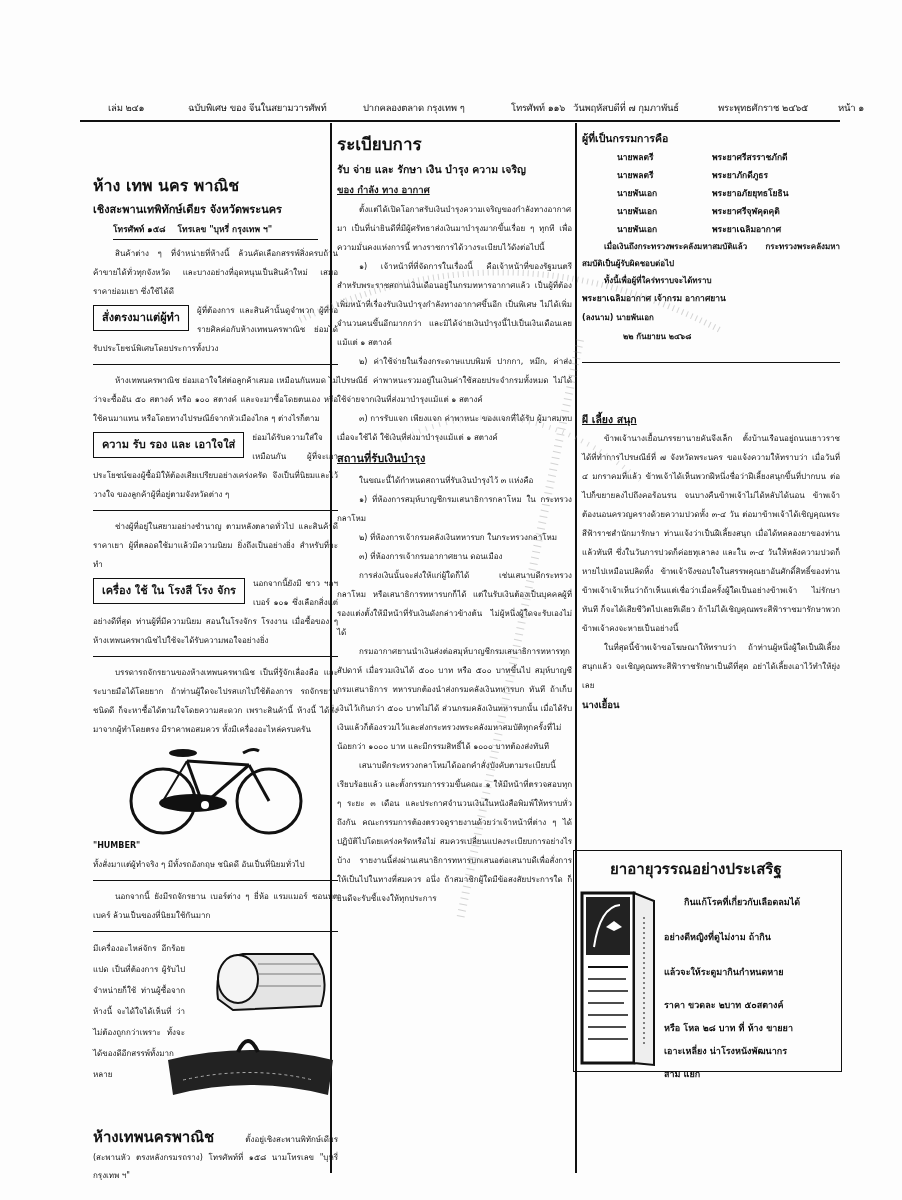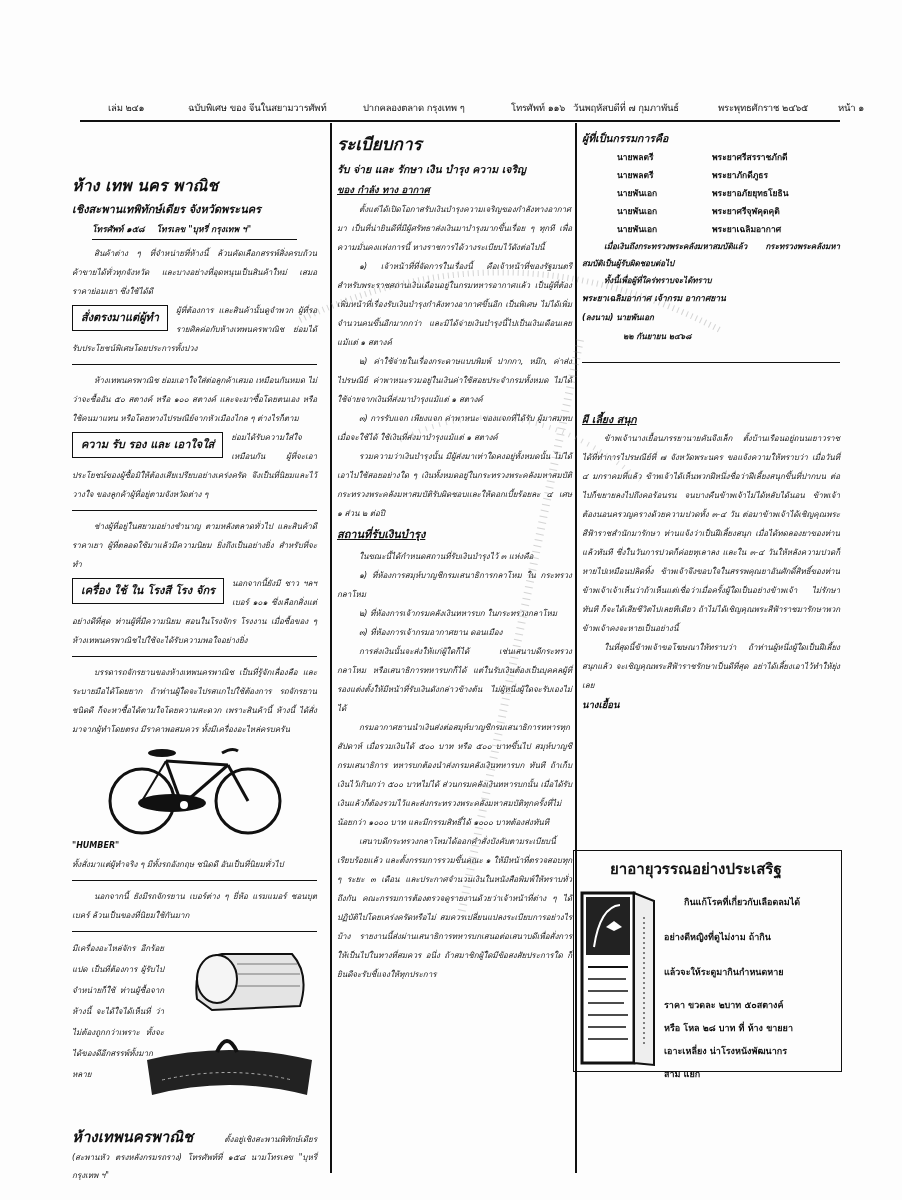--- a/index.html
+++ b/index.html
@@ -5,21 +5,21 @@
   html, body { margin:0; padding:0; background:#ffffff; }
   body { width:902px; height:1200px; position:relative; overflow:hidden;
          font-family:"DejaVu Sans", sans-serif; color:#111; }
   .page { position:absolute; left:0; top:0; width:902px; height:1200px; background:#fdfdfd; }
   .header { position:absolute; left:80px; top:100px; width:760px; height:18px;
             font-size:9.5px; font-weight:normal; white-space:nowrap; letter-spacing:-0.2px;margin-left:28px; }
   .header span { position:absolute; top:0; }
   .header-rule { position:absolute; left:80px; top:120px; width:760px; height:2px; background:#111; }
   .col-rule { position:absolute; top:123px; width:2px; background:#111; }
   .col { position:absolute; top:126px; font-size:8px; line-height:19px; }
-  .col p { margin:0; text-align:justify;font-style:italic; }
+  .col p { margin:0; text-align:justify; }
   .indent { text-indent:22px; }
   .title-big { font-size:17px; font-weight:bold; text-align:center; margin:0; line-height:28px; }
   .title-mid { font-size:12px; font-weight:bold; text-align:center; line-height:22px; }
   .title-sm { font-size:10px; font-weight:bold; text-align:center; line-height:20px; }
   .underline { text-decoration:underline; }
   .hr { border-top:1.5px solid #111; margin:6px 0; }
   .boxed { display:inline-block; border:1.5px solid #111; padding:2px 8px; font-size:11px; font-weight:bold; line-height:20px; }
   .float-box { float:left; margin:4px 8px 4px 0; }
   .committee { display:grid; grid-template-columns:95px 150px; margin-left:35px; font-size:8.5px; font-weight:bold; line-height:18px; }
   .center { text-align:center; }
@@ -43,21 +43,21 @@
     <span style="left:255px">ปากคลองตลาด กรุงเทพ ๆ</span>
     <span style="left:403px">โทรศัพท์ ๑๑๖</span>
     <span style="left:465px">วันพฤหัสบดีที่ ๗ กุมภาพันธ์</span>
     <span style="left:610px">พระพุทธศักราช ๒๔๖๕</span>
     <span style="left:730px">หน้า ๑</span>
   </div>
   <div class="header-rule"></div>
   <div class="col-rule" style="left:330px; height:1050px;"></div>
   <div class="col-rule" style="left:575px; height:1050px;"></div>
 
-  <div class="col" style="left:72px; width:245px;">
+  <div class="col" style="left:93px; width:245px;">
     <div style="height:46px"></div>
     <p class="title-big" style="font-size:16px">ห้าง เทพ นคร พาณิช</p>
     <p class="title-sm" style="font-size:11px">เชิงสะพานเทพิทักษ์เดียร จังหวัดพระนคร</p>
     <p class="center" style="font-size:8.5px; font-weight:bold; border-bottom:1.5px solid #111; margin:0 20px;">
       <span>โทรศัพท์ ๑๕๘</span>&nbsp;&nbsp;&nbsp;
       <span>โทรเลข "บุหรี่ กรุงเทพ ฯ"</span>
     </p>
     <p class="indent" style="margin-top:4px">
       <span>สินค้าต่าง ๆ ที่จำหน่ายที่ห้างนี้ ล้วนคัดเลือกสรรพ์สิ่งครบถ้วน ค้าขายได้ทั่วทุกจังหวัด และบางอย่างที่อุดหนุนเป็นสินค้าใหม่ เสมอ ราคาย่อมเยา ซึ่งใช้ได้ดี</span>
     </p>
@@ -126,21 +126,20 @@
   </div>
 
   <div class="col" style="left:337px; width:235px;">
     <p class="title-big" style="margin-top:4px">ระเบียบการ</p>
     <p class="title-mid" style="font-size:10.5px">รับ จ่าย และ รักษา เงิน บำรุง ความ เจริญ</p>
     <p class="title-sm underline" style="font-size:9.5px">ของ กำลัง ทาง อากาศ</p>
     <p class="indent">ตั้งแต่ได้เปิดโอกาสรับเงินบำรุงความเจริญของกำลังทางอากาศมา เป็นที่น่ายินดีที่มีผู้ศรัทธาส่งเงินมาบำรุงมากขึ้นเรื่อย ๆ ทุกที เพื่อความมั่นคงแห่งการนี้ ทางราชการได้วางระเบียบไว้ดังต่อไปนี้</p>
     <p class="indent">๑) เจ้าหน้าที่ที่จัดการในเรื่องนี้ คือเจ้าหน้าที่ของรัฐมนตรีสำหรับพระราชสถานเงินเดือนอยู่ในกรมทหารอากาศแล้ว เป็นผู้ที่ต้องเพิ่มหน้าที่เรื่องรับเงินบำรุงกำลังทางอากาศขึ้นอีก เป็นพิเศษ ไม่ได้เพิ่มจำนวนคนขึ้นอีกมากกว่า และมิได้จ่ายเงินบำรุงนี้ไปเป็นเงินเดือนเลยแม้แต่ ๑ สตางค์</p>
     <p class="indent">๒) ค่าใช้จ่ายในเรื่องกระดาษแบบพิมพ์ ปากกา, หมึก, ค่าส่งไปรษณีย์ ค่าพาหนะรวมอยู่ในเงินค่าใช้สอยประจำกรมทั้งหมด ไม่ได้ใช้จ่ายจากเงินที่ส่งมาบำรุงแม้แต่ ๑ สตางค์</p>
     <p class="indent">๓) การรับแจก เพียงแจก ค่าพาหนะ ของแจกที่ได้รับ ผู้มาสมทบเมื่อจะใช้ได้ ใช้เงินที่ส่งมาบำรุงแม้แต่ ๑ สตางค์</p>
-    <p class="indent">รวมความว่าเงินบำรุงนั้น มีผู้ส่งมาเท่าใดคงอยู่ทั้งหมดนั้น ไม่ได้เอาไปใช้สอยอย่างใด ๆ เงินทั้งหมดอยู่ในกระทรวงพระคลังมหาสมบัติ กระทรวงพระคลังมหาสมบัติรับผิดชอบและให้ดอกเบี้ยร้อยละ ๔ เศษ ๑ ส่วน ๒ ต่อปี</p>
     <p class="sect-head">สถานที่รับเงินบำรุง</p>
     <p class="indent">ในขณะนี้ได้กำหนดสถานที่รับเงินบำรุงไว้ ๓ แห่งคือ</p>
     <p class="indent">๑) ที่ห้องการสมุห์บาญชีกรมเสนาธิการกลาโหม ใน กระทรวงกลาโหม</p>
     <p class="indent">๒) ที่ห้องการเจ้ากรมคลังเงินทหารบก ในกระทรวงกลาโหม</p>
     <p class="indent">๓) ที่ห้องการเจ้ากรมอากาศยาน ดอนเมือง</p>
     <p class="indent">การส่งเงินนั้นจะส่งให้แก่ผู้ใดก็ได้ เช่นเสนาบดีกระทรวงกลาโหม หรือเสนาธิการทหารบกก็ได้ แต่ในรับเงินต้องเป็นบุคคลผู้ที่รองแต่งตั้งให้มีหน้าที่รับเงินดังกล่าวข้างต้น ไม่ผู้หนึ่งผู้ใดจะรับเองไม่ได้</p>
     <p class="indent">กรมอากาศยานนำเงินส่งต่อสมุห์บาญชีกรมเสนาธิการทหารทุกสัปดาห์ เมื่อรวมเงินได้ ๕๐๐ บาท หรือ ๕๐๐ บาทขึ้นไป สมุห์บาญชีกรมเสนาธิการ ทหารบกต้องนำส่งกรมคลังเงินทหารบก ทันที ถ้าเก็บเงินไว้เกินกว่า ๕๐๐ บาทไม่ได้ ส่วนกรมคลังเงินทหารบกนั้น เมื่อได้รับเงินแล้วก็ต้องรวมไว้และส่งกระทรวงพระคลังมหาสมบัติทุกครั้งที่ไม่น้อยกว่า ๑๐๐๐ บาท และมีกรรมสิทธิ์ได้ ๑๐๐๐ บาทต้องส่งทันที</p>
     <p class="indent">เสนาบดีกระทรวงกลาโหมได้ออกคำสั่งบังคับตามระเบียบนี้เรียบร้อยแล้ว และตั้งกรรมการรวมขึ้นคณะ ๑ ให้มีหน้าที่ตรวจสอบทุก ๆ ระยะ ๓ เดือน และประกาศจำนวนเงินในหนังสือพิมพ์ให้ทราบทั่วถึงกัน คณะกรรมการต้องตรวจดูรายงานด้วยว่าเจ้าหน้าที่ต่าง ๆ ได้ปฏิบัติไปโดยเคร่งครัดหรือไม่ สมควรเปลี่ยนแปลงระเบียบการอย่างไรบ้าง รายงานนี้ส่งผ่านเสนาธิการทหารบกเสนอต่อเสนาบดีเพื่อสั่งการให้เป็นไปในทางที่สมควร อนึ่ง ถ้าสมาชิกผู้ใดมีข้อสงสัยประการใด ก็ยินดีจะรับชี้แจงให้ทุกประการ</p>
   </div>
 

